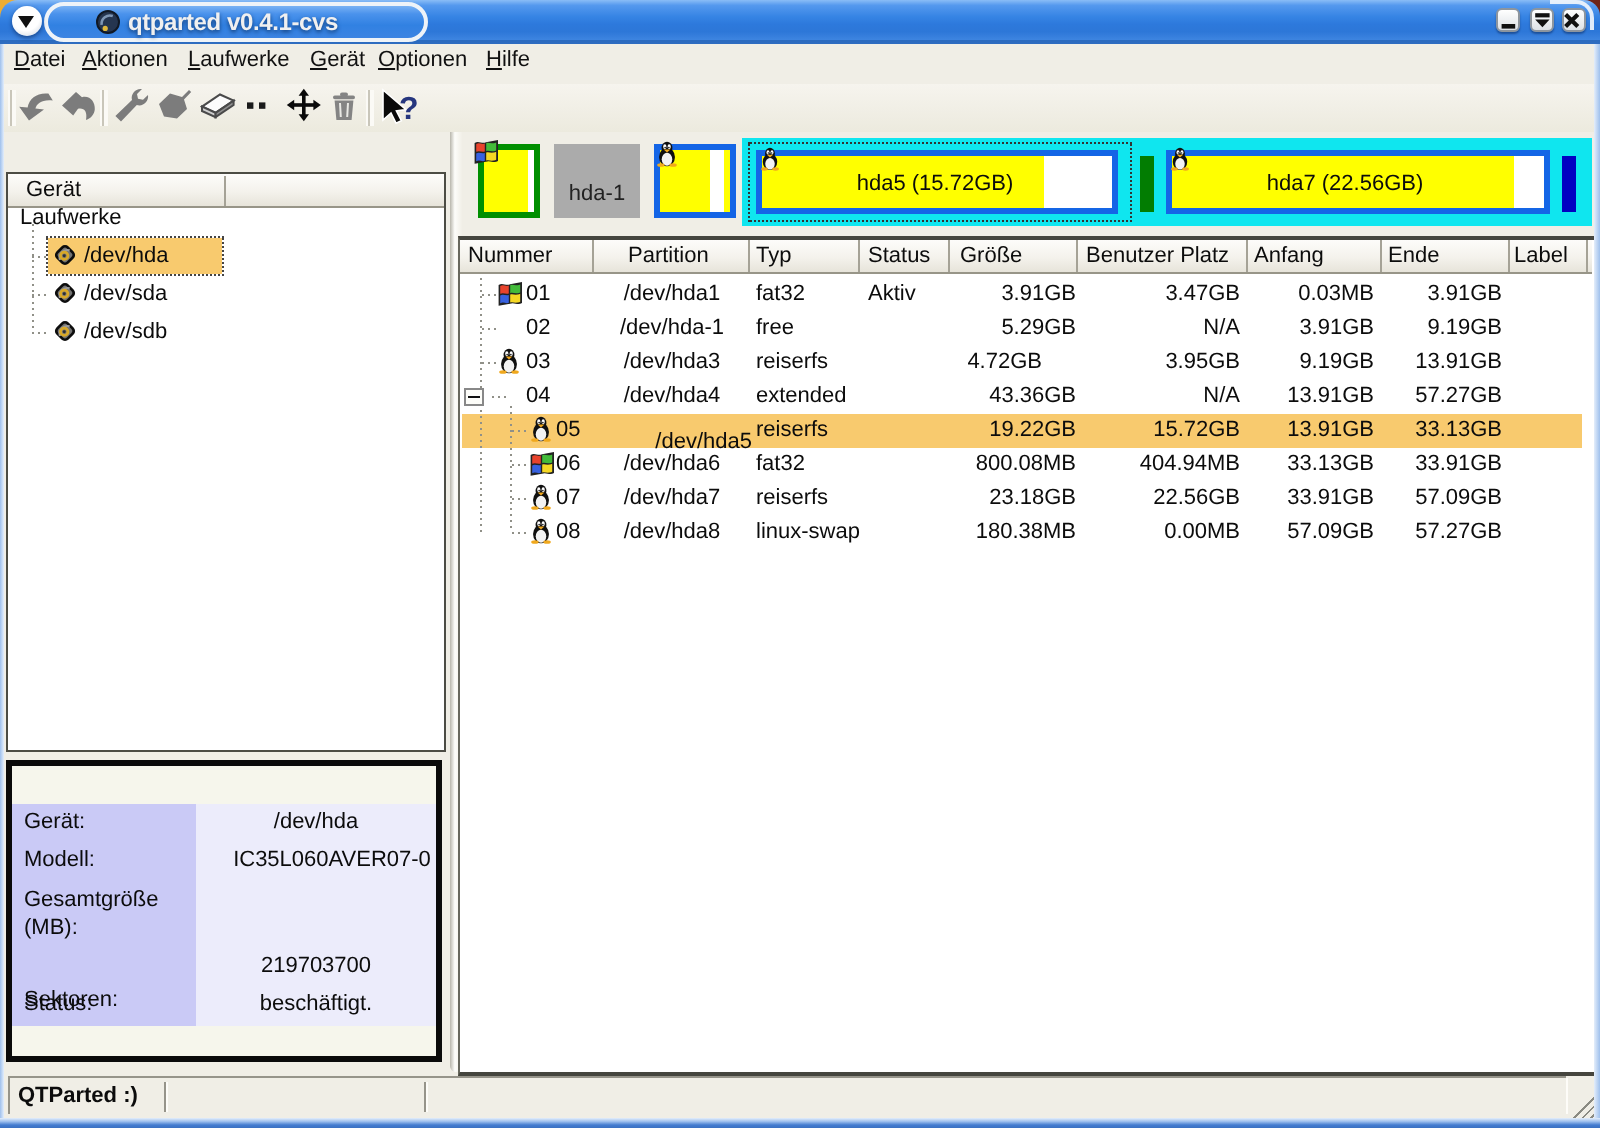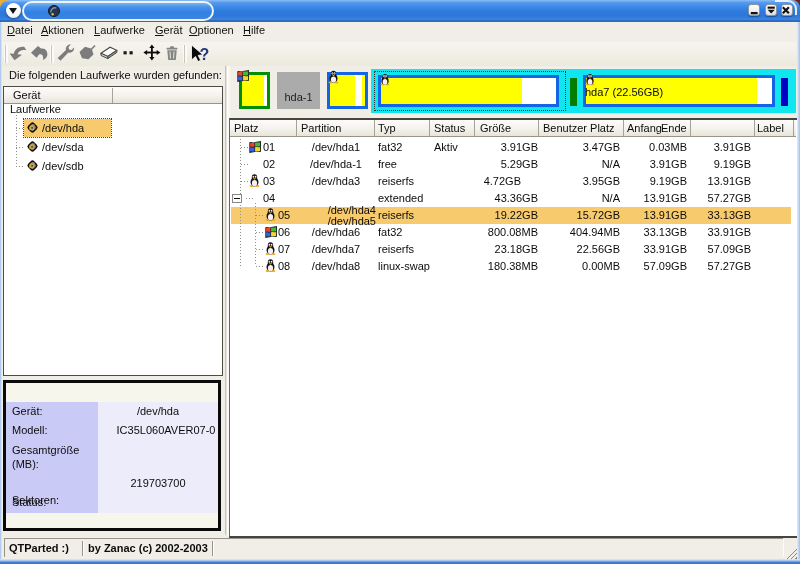--- a/index.html
+++ b/index.html
@@ -51,20 +51,21 @@
 <div class="abs" style="left:775px;top:0;width:22px;height:15px;border-top:2px solid rgba(244,248,252,.9);border-right:2px solid rgba(244,248,252,.9);border-radius:0 9px 0 0;box-sizing:border-box"></div>
 <div class="abs" id="pill"></div>
 <div class="abs" id="menubtn"></div>
 <div class="abs" id="appicon">
       <svg width="12" height="12" style="position:absolute;left:48px;top:5px">
         <circle cx="6" cy="6" r="5.5" fill="#25354f" stroke="#101824" stroke-width="1"></circle>
         <path d="M2.8 7.4 A4.2 4.2 0 0 1 8.4 3" stroke="#7e96b4" stroke-width="1.3" fill="none"></path>
         <circle cx="4.6" cy="9.2" r="1.3" fill="#e0b83c"></circle>
       </svg>
     </div>
+<div class="abs t" id="title">qtparted v0.4.1-cvs</div>
 <div class="abs wbtn" style="left:748px"></div>
 <div class="abs wbtn" style="left:765px"></div>
 <div class="abs wbtn" style="left:781px"></div>
 <svg class="abs" style="left:748px;top:4px" width="48" height="13">
  <rect x="2.8" y="8" width="6.8" height="2.3" fill="#111"></rect>
  <rect x="19.6" y="2.6" width="7.2" height="2.1" fill="#111"></rect>
  <path d="M19.6 5.8 L26.8 5.8 L23.2 9.6 Z" fill="#111"></path>
  <path d="M34.8 3.2 L40.9 9.3 M40.9 3.2 L34.8 9.3" stroke="#111" stroke-width="2.1"></path>
 </svg>
 
@@ -142,21 +143,20 @@
 </symbol>
 <symbol id="diamond" viewBox="0 0 14 14">
  <rect x="3.1" y="3.1" width="7.8" height="7.8" rx="2" transform="rotate(45 7 7)" fill="#737373" stroke="#0d0d0d" stroke-width="1.5"></rect>
  <path d="M9.5 4.5 A4.2 4.2 0 0 0 4.3 9.7" stroke="#9c9c9c" stroke-width="1.2" fill="none"></path>
  <circle cx="6.6" cy="7.4" r="2" fill="none" stroke="#d8a828" stroke-width="1.5"></circle>
  <circle cx="6.6" cy="7.4" r="0.8" fill="#2e2e2e"></circle>
 </symbol>
 </defs>
     </svg>
 
-<div class="t" style="left:9px;top:67px">Die folgenden Laufwerke wurden gefunden:</div>
 
 <div class="abs" id="treebox"></div>
 <div class="abs hdr" style="left:4px;top:87px;width:218px;height:17px"></div>
 <div class="abs" style="left:112px;top:88px;width:1px;height:15px;background:#a5a296"></div>
 <div class="t" style="left:13px;top:87px">Gerät</div>
 <div class="t" style="left:10px;top:101px">Laufwerke</div>
 <div class="dotv" style="left:16px;top:112px;height:55px"></div>
 <div class="doth" style="left:16px;top:128px;width:8px"></div>
 <div class="doth" style="left:16px;top:147px;width:8px"></div>
 <div class="doth" style="left:16px;top:166px;width:8px"></div>
@@ -179,48 +179,50 @@
 <div class="abs" style="left:98px;top:402px;width:120px;height:111px;background:#ececfb"></div>
 <div class="t" style="left:12px;top:403px">Gerät:</div>
     <div class="t" style="left:98px;top:403px;width:120px;text-align:center">/dev/hda</div>
 <div class="t" style="left:12px;top:422px">Modell:</div>
     <div class="t" style="left:98px;top:422px;width:136px;text-align:center">IC35L060AVER07-0</div>
 <div class="t" style="left:12px;top:442px">Gesamtgröße</div>
     <div class="t" style="left:12px;top:456px">(MB):</div>
 <div class="t" style="left:12px;top:492px">Sektoren:</div>
     <div class="t" style="left:98px;top:475px;width:120px;text-align:center">219703700</div>
 <div class="t" style="left:12px;top:494px">Status:</div>
+    <div class="t" style="left:98px;top:494px;width:120px;text-align:center">beschäftigt.</div>
 
 <div class="abs" id="splitter"></div>
 
 <div class="abs" style="left:239px;top:72px;width:31px;height:37px;border:3px solid #008f00;background:#ffff00;box-sizing:border-box"></div>
 <div class="abs" style="left:264px;top:75px;width:3px;height:31px;background:#fff"></div>
 <div class="abs" style="left:277px;top:72px;width:43px;height:37px;background:#ababab;font-size:11px;color:#222;text-align:center;line-height:50px">hda-1</div>
 <div class="abs" style="left:327px;top:72px;width:41px;height:37px;border:3px solid #1465e6;background:#ffff00;box-sizing:border-box"></div>
 <div class="abs" style="left:355px;top:75px;width:7px;height:31px;background:#fff"></div>
 <div class="abs" style="left:371px;top:69px;width:425px;height:44px;background:#0fe6ef"></div>
 <div class="abs" style="left:375px;top:72px;width:190px;height:38px;outline:1px dotted #333"></div>
 <div class="abs" style="left:378px;top:75px;width:181px;height:32px;border:3px solid #1465e6;background:#ffff00;box-sizing:border-box"></div>
 <div class="abs" style="left:522px;top:78px;width:34px;height:26px;background:#fff"></div>
+<div class="t" style="left:380px;top:84px;width:175px;text-align:center">hda5 (15.72GB)</div>
 <div class="abs" style="left:570px;top:78px;width:7px;height:28px;background:#027d02"></div>
 <div class="abs" style="left:583px;top:75px;width:192px;height:32px;border:3px solid #1465e6;background:#ffff00;box-sizing:border-box"></div>
 <div class="abs" style="left:757px;top:78px;width:15px;height:26px;background:#fff"></div>
-<div class="t" style="left:585px;top:84px;width:175px;text-align:left">hda7 (22.56GB)</div>
+<div class="t" style="left:585px;top:84px;width:175px;text-align:center">hda7 (22.56GB)</div>
 <div class="abs" style="left:781px;top:78px;width:7px;height:28px;background:#0202c2"></div>
 
 <div class="abs" id="tablebox"></div>
 <div class="abs hdr" style="left:230px;top:120px;width:566px;height:17px"></div>
-<div class="ht" style="left:234px">Platz</div>
-<div class="ht" style="left:301px">Partition</div>
+<div class="ht" style="left:234px">Nummer</div>
+<div class="ht" style="left:314px">Partition</div>
 <div class="ht" style="left:378px">Typ</div>
 <div class="ht" style="left:434px">Status</div>
 <div class="ht" style="left:480px">Größe</div>
 <div class="ht" style="left:543px">Benutzer Platz</div>
 <div class="ht" style="left:627px">Anfang</div>
-<div class="ht" style="left:661px">Ende</div>
+<div class="ht" style="left:694px">Ende</div>
 <div class="ht" style="left:757px">Label</div>
 <div class="hsep" style="left:296px"></div>
 <div class="hsep" style="left:374px"></div>
 <div class="hsep" style="left:429px"></div>
 <div class="hsep" style="left:474px"></div>
 <div class="hsep" style="left:538px"></div>
 <div class="hsep" style="left:623px"></div>
 <div class="hsep" style="left:690px"></div>
 <div class="hsep" style="left:754px"></div>
 <div class="hsep" style="left:793px"></div>
@@ -277,21 +279,21 @@
 <div class="t" style="left:263px;top:156px">02</div>
 <div class="t" style="left:263px;top:173px">03</div>
 <div class="t" style="left:263px;top:190px">04</div>
 <div class="t" style="left:278px;top:207px">05</div>
 <div class="t" style="left:278px;top:224px">06</div>
 <div class="t" style="left:278px;top:241px">07</div>
 <div class="t" style="left:278px;top:258px">08</div>
 <div class="t" style="left:296px;top:139px;width:80px;text-align:center">/dev/hda1</div>
 <div class="t" style="left:296px;top:156px;width:80px;text-align:center">/dev/hda-1</div>
 <div class="t" style="left:296px;top:173px;width:80px;text-align:center">/dev/hda3</div>
-<div class="t" style="left:296px;top:202px;width:80px;text-align:right">/dev/hda4</div>
+<div class="t" style="left:296px;top:190px;width:80px;text-align:center">/dev/hda4</div>
 <div class="t" style="left:296px;top:213px;width:80px;text-align:right">/dev/hda5</div>
 <div class="t" style="left:296px;top:224px;width:80px;text-align:center">/dev/hda6</div>
 <div class="t" style="left:296px;top:241px;width:80px;text-align:center">/dev/hda7</div>
 <div class="t" style="left:296px;top:258px;width:80px;text-align:center">/dev/hda8</div>
 <div class="t" style="left:378px;top:139px">fat32</div>
 <div class="t" style="left:378px;top:156px">free</div>
 <div class="t" style="left:378px;top:173px">reiserfs</div>
 <div class="t" style="left:378px;top:190px">extended</div>
 <div class="t" style="left:378px;top:207px">reiserfs</div>
 <div class="t" style="left:378px;top:224px">fat32</div>
@@ -330,18 +332,17 @@
 <div class="t" style="right:49px;top:224px">33.91GB</div>
 <div class="t" style="right:49px;top:241px">57.09GB</div>
 <div class="t" style="right:49px;top:258px">57.27GB</div>
 
 <div class="abs" id="statusbar"></div>
 <div class="abs" style="left:4px;top:538px;width:779px;height:1px;background:#96948a"></div>
 <div class="abs" style="left:4px;top:539px;width:1px;height:18px;background:#96948a"></div>
 <div class="abs" style="left:783px;top:539px;width:1px;height:18px;background:#fdfcf8"></div>
 <div class="t" style="left:9px;top:540px;font-weight:bold">QTParted :)</div>
 <div class="ssep" style="left:82px"></div>
-<div class="t" style="left:88px;top:540px;font-weight:bold">by Zanac (c) 2002-2003</div>
 <div class="ssep" style="left:212px"></div>
 <div class="abs" style="left:786px;top:548px;width:11px;height:11px;background:repeating-linear-gradient(135deg,transparent 0,transparent 2px,#8a8a82 2px,#8a8a82 3px);clip-path:polygon(100% 0,0 100%,100% 100%)"></div>
 <div class="abs" id="bottomstrip"></div>
 <div class="abs" id="leftedge"></div>
 <div class="abs" id="rightedge"></div>
 </div>
 </body></html>

